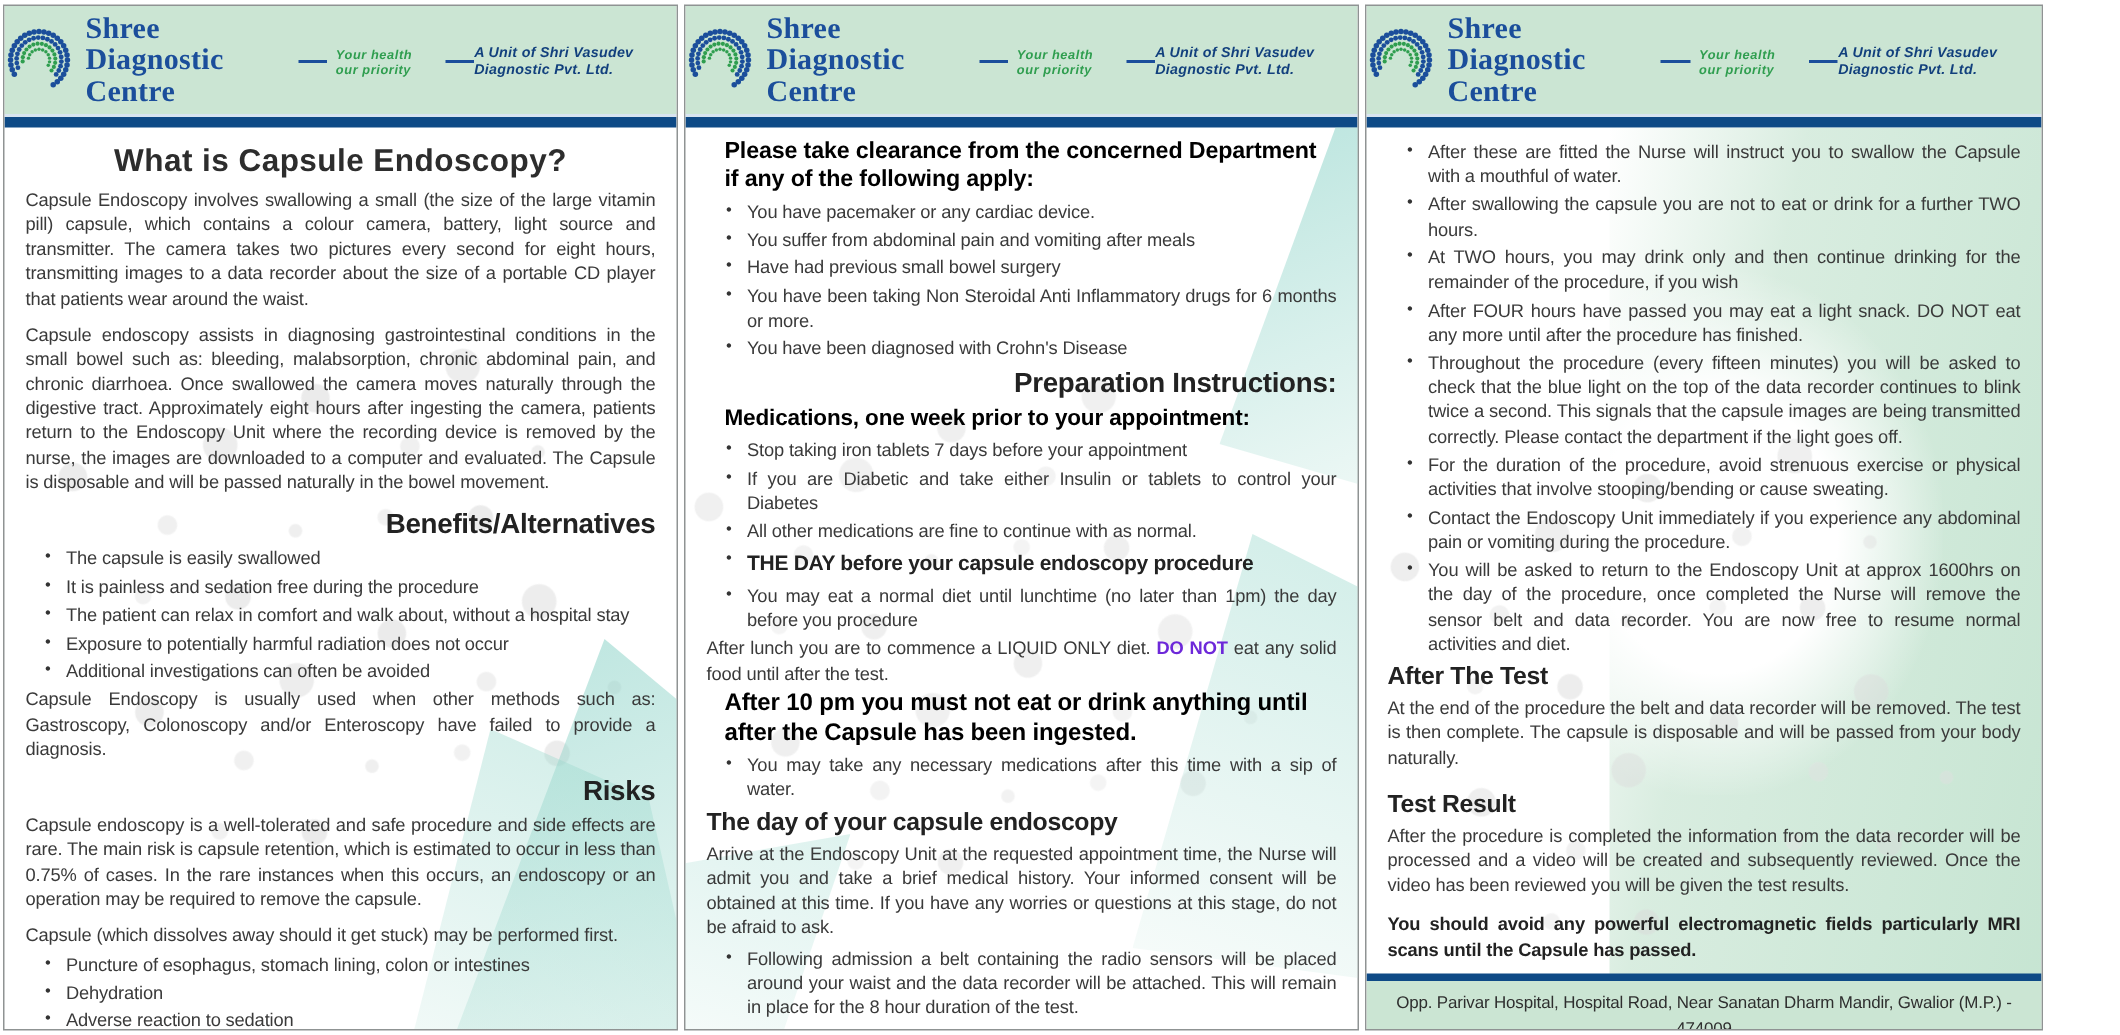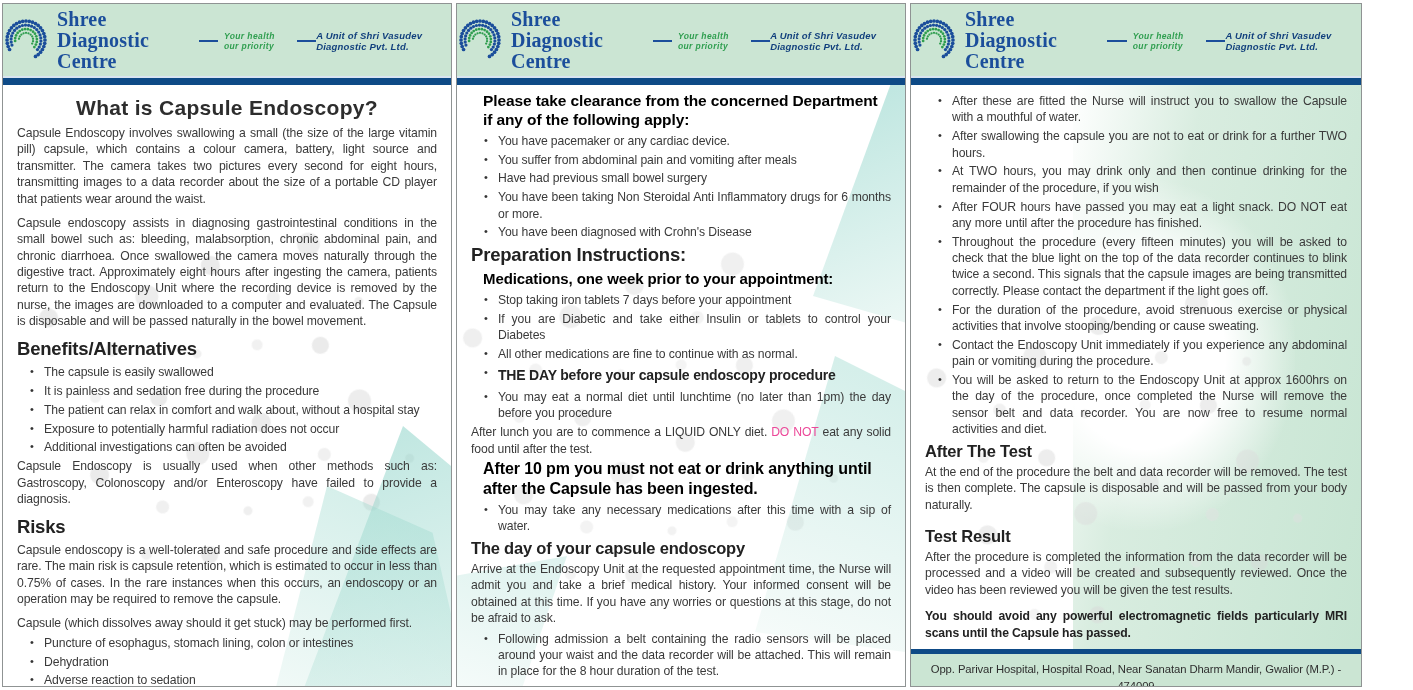--- a/index.html
+++ b/index.html
@@ -34,30 +34,30 @@
   .logo-rule{width:30px;height:2px;background:#1b4e9b;}
   .logo-tagline{font-size:8.5px;font-style:italic;font-weight:bold;color:#2f9e4f;letter-spacing:.4px;}
   .logo-sub{font-size:9.5px;font-weight:bold;font-style:italic;color:#12407d;margin-top:2px;letter-spacing:.2px;}
 
   
   .p-body{position:relative;flex:1 1 auto;display:flex;flex-direction:column;overflow:hidden;}
   .content{position:relative;z-index:2;padding:4px 14px 0 14px;font-size:12.2px;line-height:1.34;letter-spacing:-.1px;text-align:justify;}
   p{margin:0 0 8px 0;}
 
   .h-title{font-size:21px;font-weight:bold;color:#2d2d2d;text-align:center;margin:5px 0 3px;letter-spacing:.3px;}
-  .h-sec{font-size:18.5px;font-weight:bold;color:#222;margin:1px 0 2px;letter-spacing:-.2px;text-align:left;}
+  .h-sec{font-size:18.5px;font-weight:bold;color:#222;margin:1px 0 2px;letter-spacing:-.2px;text-align:right;}
   .h-sub{font-size:15px;font-weight:bold;color:#000000;line-height:1.25;margin:0 12px 3px;text-align:left;letter-spacing:-.1px;}
   .h-mid{font-size:16.5px;font-weight:bold;color:#222;margin:2px 0 2px;text-align:left;letter-spacing:-.2px;}
 
   .li{display:flex;margin:0 0 2.5px 0;}
   .li .d{flex:0 0 14px;margin-left:13px;font-size:11px;color:#333;}
   .li .t{flex:1;text-align:justify;}
   .li.head .t{text-align:left;}
 
-  .bold{font-weight:normal;color:#ec4899;}
+  .bold{font-weight:bold;color:#6d28d9;}
   .warn{font-weight:bold;color:#222;}
 
   
   .p-footer{margin-top:auto;flex:0 0 auto;position:relative;z-index:3;}
   .f-bar{height:5px;background:#0e4a86;}
   .f-green{background:#cbe5d3;height:68px;box-sizing:border-box;padding-top:7px;text-align:center;}
   .f-line{font-size:11.3px;color:#2e2e2e;line-height:1.5;letter-spacing:-.1px;}
 
   
   .deco{position:absolute;z-index:1;pointer-events:none;}

